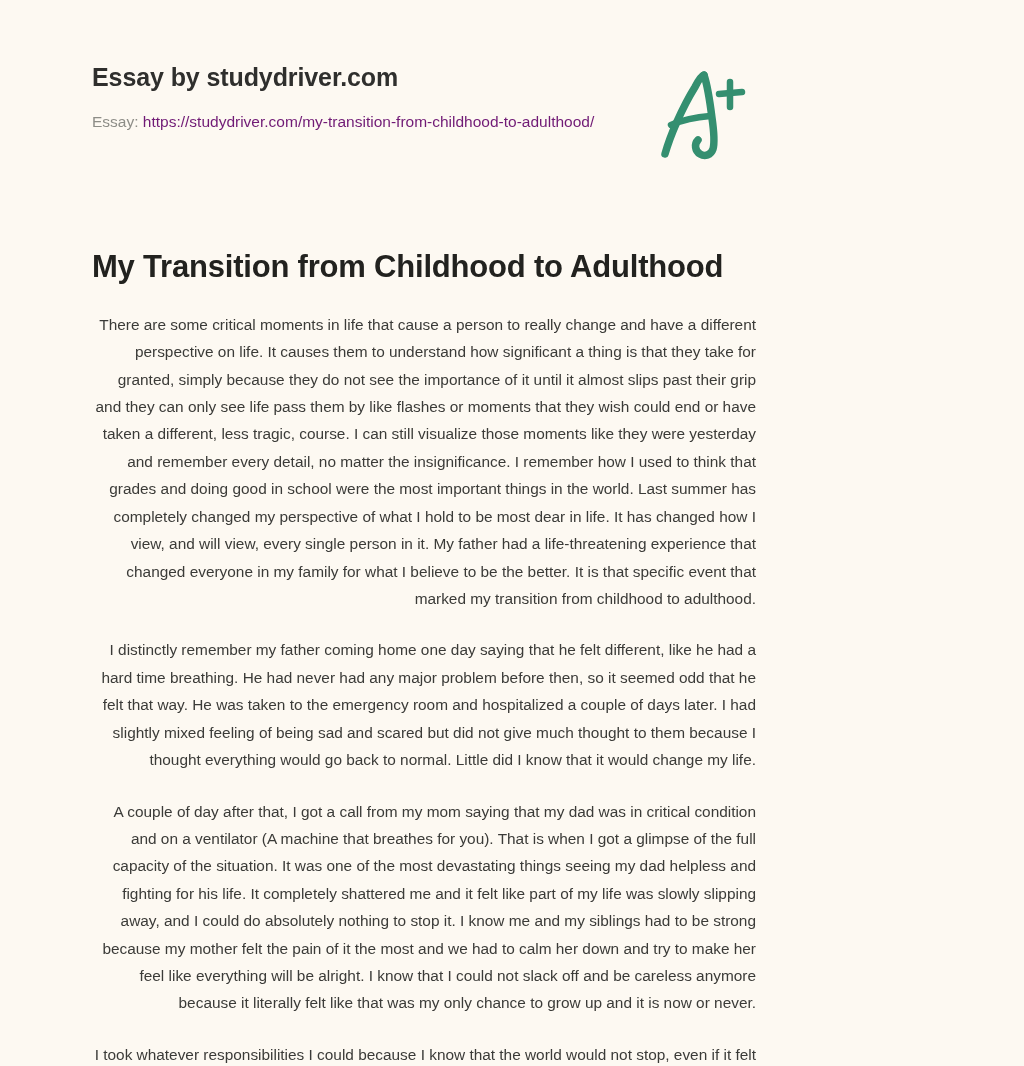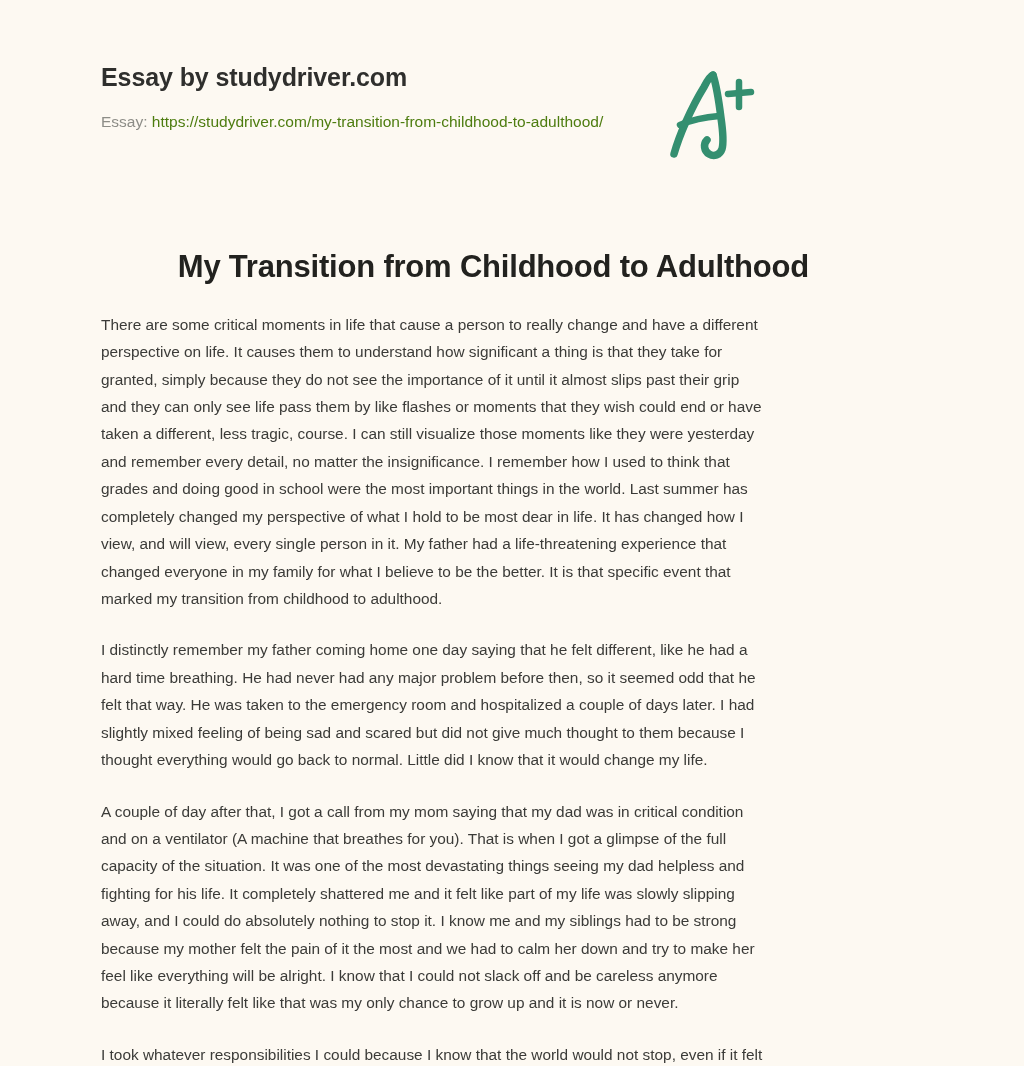--- a/index.html
+++ b/index.html
@@ -14,21 +14,20 @@
     font-family: "Liberation Sans", sans-serif;
     overflow: hidden;
     position: relative;
   }
 
   .page {
     width: 848px;
     height: 1066px;
     box-sizing: border-box;
     position: relative;
-    margin-left: 9px;
   }
 
   
   .header {
     position: relative;
     padding: 62px 92px 0 92px;
     box-sizing: border-box;
     height: 200px;
   }
 
@@ -47,21 +46,21 @@
     line-height: 1.3;
     color: #8d8d87;
     white-space: nowrap;
   }
 
   .source-label {
     color: #8d8d87;
   }
 
   .source-url {
-    color: #4d7c0f;
+    color: #701a75;
     text-decoration: none;
   }
 
   
   .logo {
     position: absolute;
     top: 62px;
     right: 92px;
     width: 104px;
     height: 104px;
@@ -74,35 +73,34 @@
 
   
   .title {
     margin: 0;
     padding: 48px 48px 0 92px;
     font-size: 31px;
     font-weight: bold;
     color: #22221f;
     letter-spacing: -0.2px;
     line-height: 1.25;
-    text-align: right;
   }
 
   
   .article {
     padding: 24px 92px 0 92px;
     box-sizing: border-box;
   }
 
   .article p {
     margin: 0 0 24px 0;
     font-size: 15.4px;
     line-height: 1.78;
     color: #3b3b38;
-    text-align: left;
+    text-align: right;
   }
 
   .article p:last-child {
     margin-bottom: 0;
   }
 </style>
 </head>
 <body>
 
 <div class="page">

